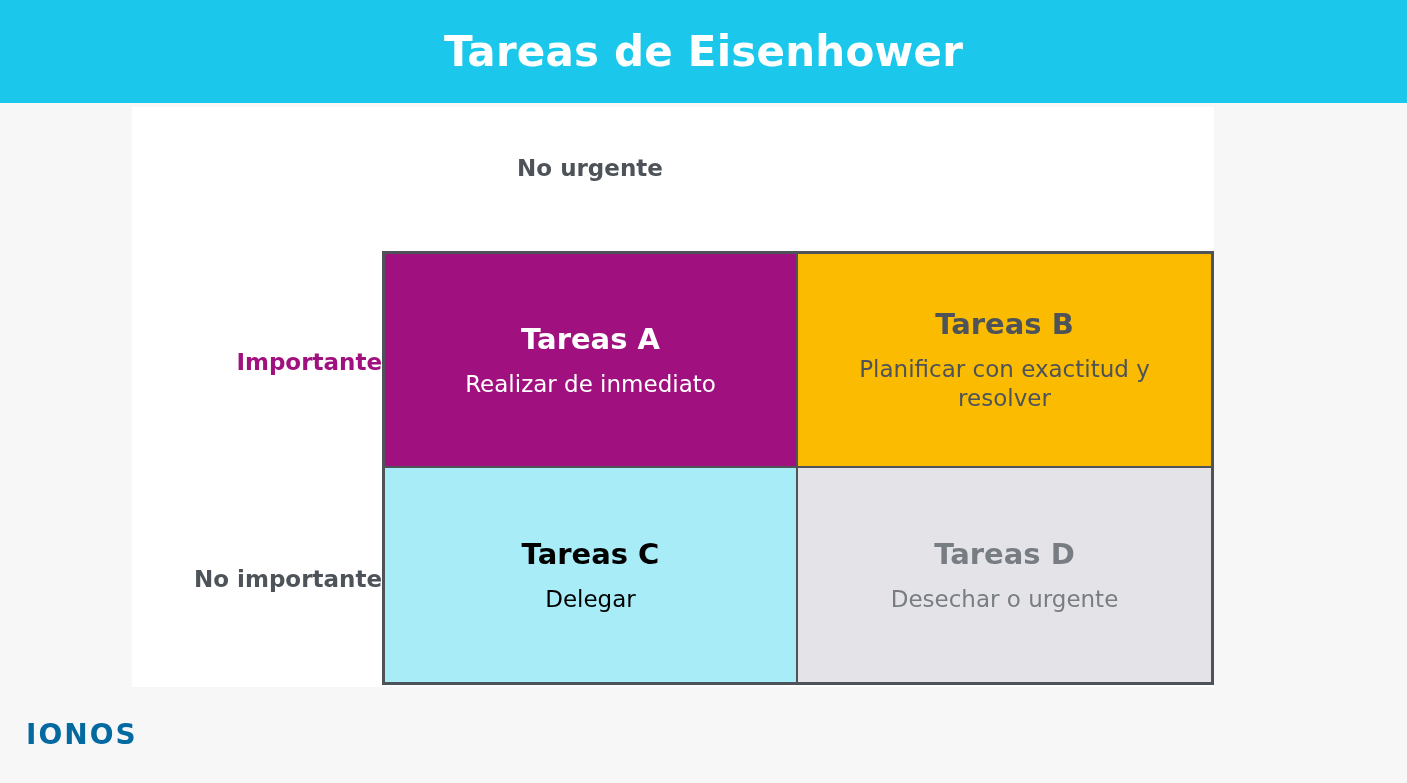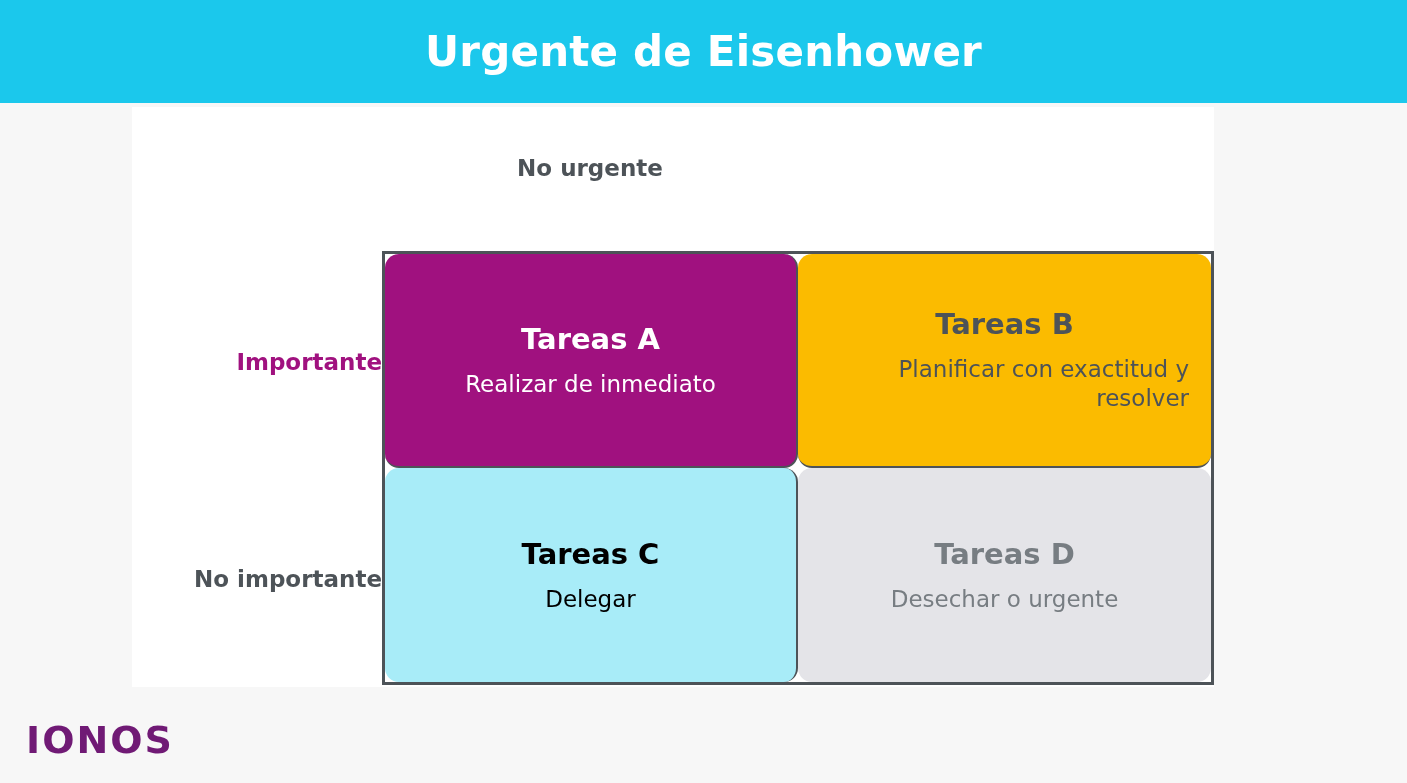--- a/index.html
+++ b/index.html
@@ -98,21 +98,20 @@
     grid-template-rows: 1fr 1fr;
   }
   .cell {
     box-sizing: border-box;
     display: flex;
     flex-direction: column;
     align-items: center;
     justify-content: center;
     text-align: center;
     padding: 0 22px;
-    border-radius: 14px;
   }
   .cell-title {
     font-size: 29px;
     font-weight: bold;
     margin-bottom: 14px;
   }
   .cell-desc {
     font-size: 23px;
     line-height: 1.25;
     font-weight: normal;
@@ -120,49 +119,49 @@
   .cell-a {
     background: #a0117f;
     border-right: 2px solid #4d5358;
     border-bottom: 2px solid #4d5358;
   }
   .cell-a .cell-title, .cell-a .cell-desc { color: #ffffff; }
   .cell-b {
     background: #fbbb00;
     border-bottom: 2px solid #4d5358;
   }
-  .cell-b .cell-title, .cell-b .cell-desc { color: #4d5358; text-align: right; }
+  .cell-b .cell-title, .cell-b .cell-desc { color: #4d5358; }
   .cell-c {
     background: #a8ecf8;
     border-right: 2px solid #4d5358;
   }
   .cell-c .cell-title, .cell-c .cell-desc { color: #000000; }
   .cell-d {
     background: #e4e4e8;
   }
   .cell-d .cell-title, .cell-d .cell-desc { color: #777d82; }
 
   .brand {
     position: absolute;
     left: 26px;
     top: 718px;
-    font-size: 38px;
-    font-weight: bold;
-    color: #701a75;
+    font-size: 28px;
+    font-weight: bold;
+    color: #0369a1;
     letter-spacing: 2px;
     font-family: "DejaVu Sans", "Liberation Sans", sans-serif;
   }
 </style>
 </head>
 <body>
 
 <div class="page">
 
   <div class="header">
-    <div class="header-title">Urgente de Eisenhower</div>
+    <div class="header-title">Tareas de Eisenhower</div>
   </div>
 
   <div class="matrix-area">
 
     <div class="col-headers">
       <div class="col-header col-noturgent">No urgente</div>
     </div>
 
     <div class="row-headers">
       <div class="row-header row-important">Importante</div>

